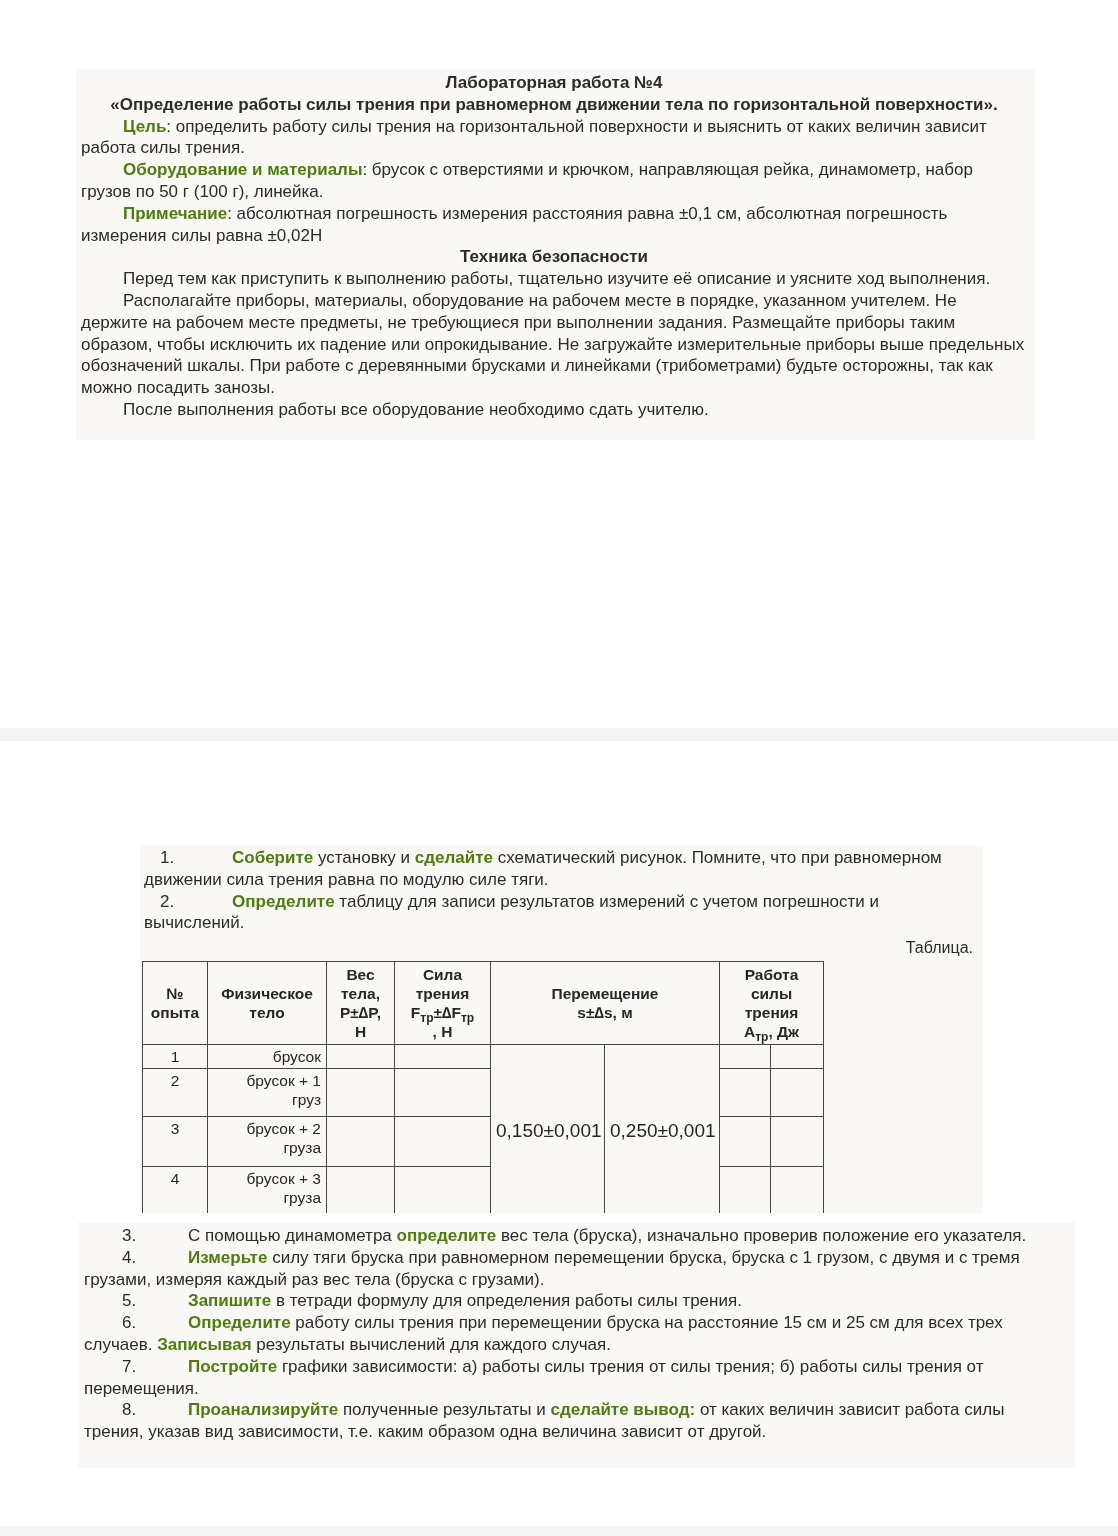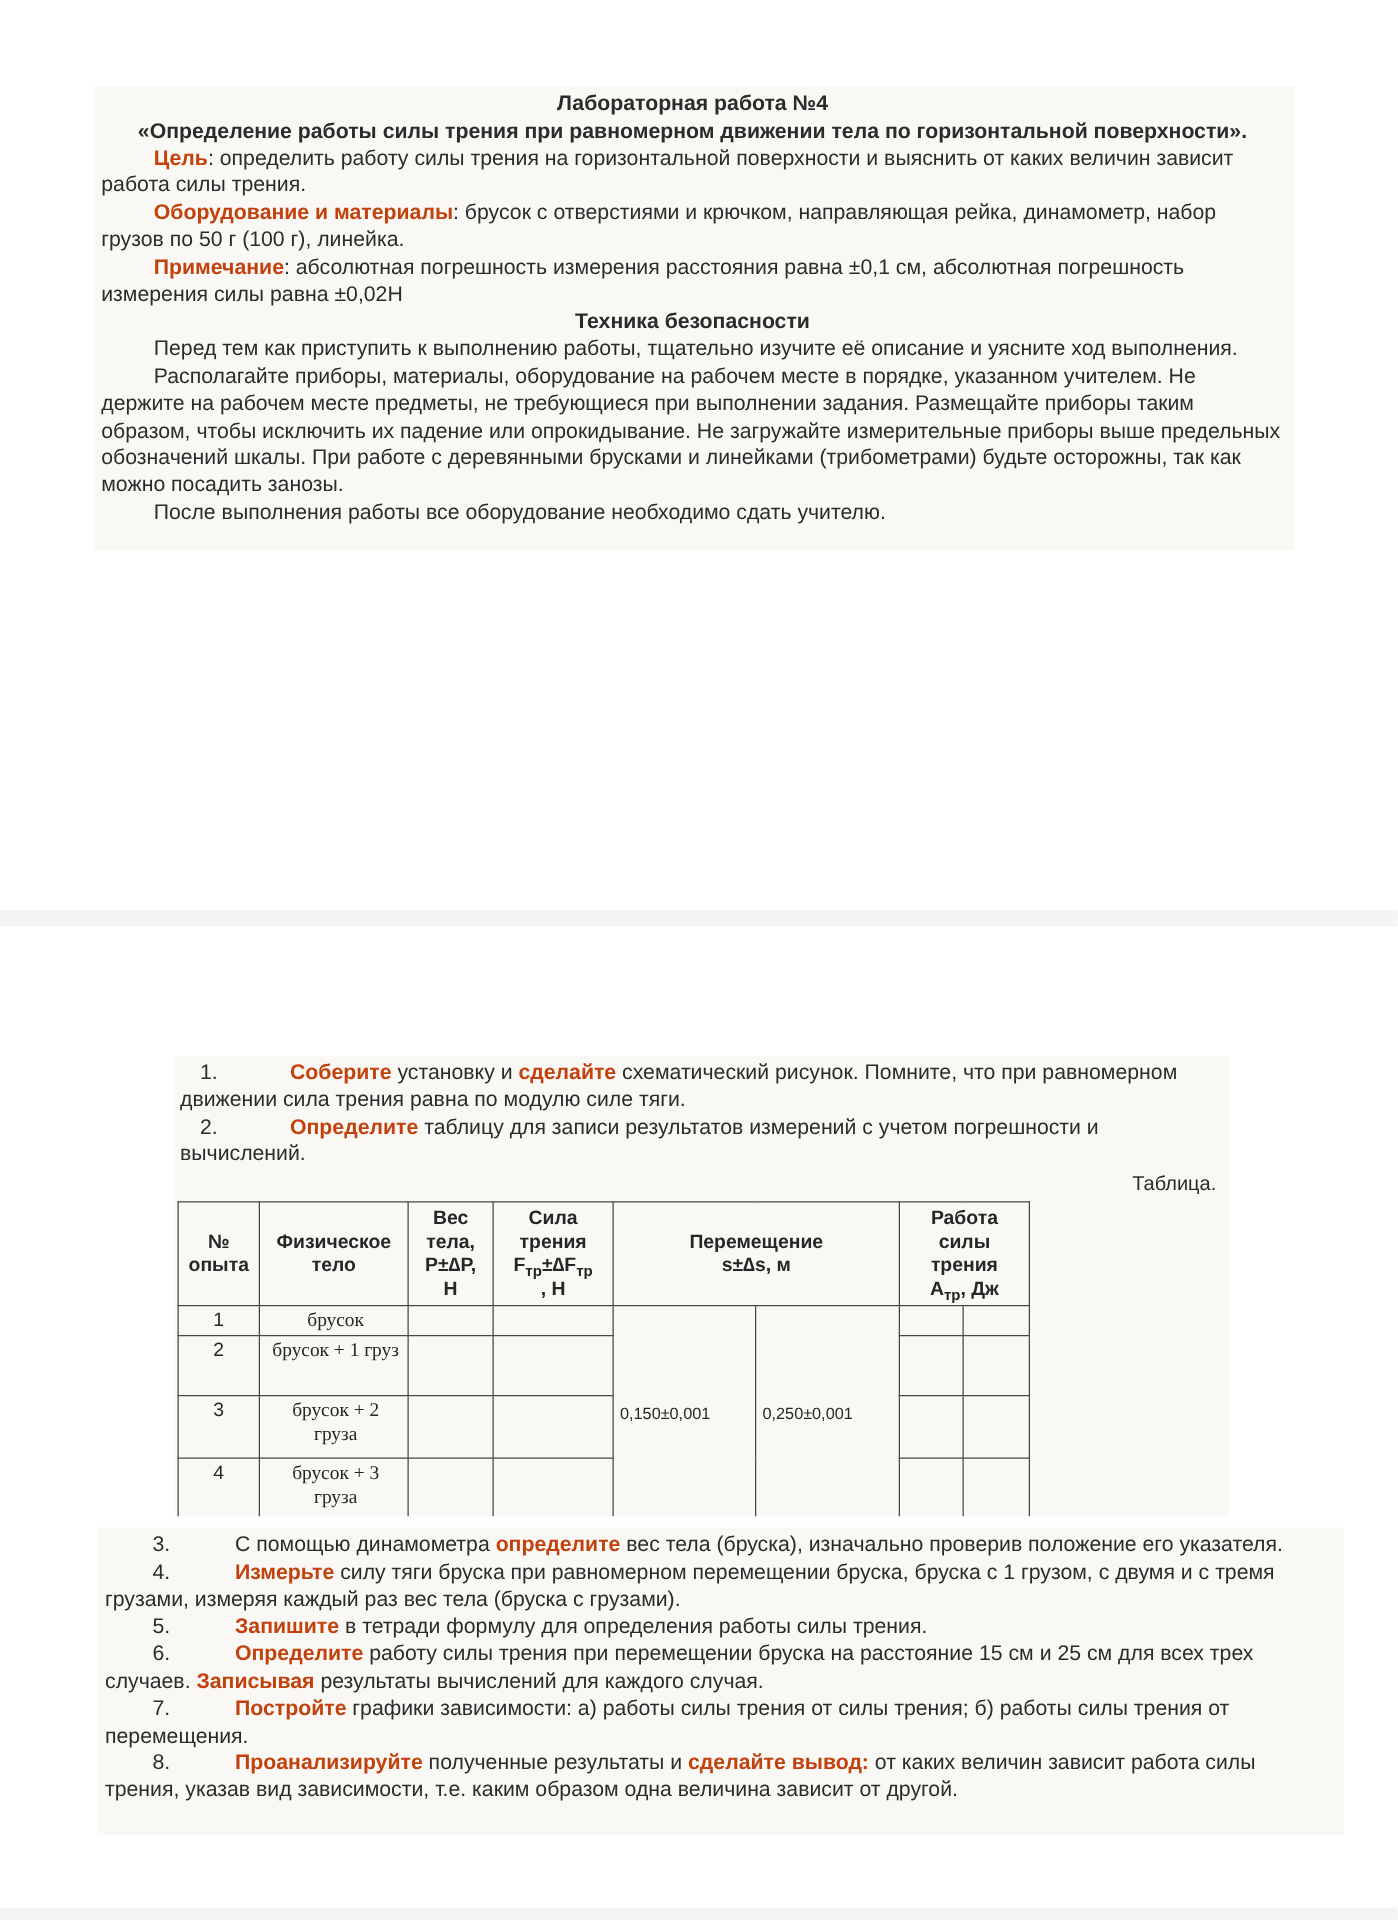--- a/index.html
+++ b/index.html
@@ -14,43 +14,43 @@
   #band-bottom { top:1526px; height:10px; }
 
   .sheet { position:absolute; background:#f9f8f4; box-sizing:border-box; }
   #sheet-1 { left:76px;  top:69px;   width:959px; min-height:371px; padding:3px 8px 6px 5px; }
   #sheet-2 { left:140px; top:845px;  width:843px; height:368px;     padding:2px 0 0 4px; overflow:hidden; }
   #sheet-3 { left:78px;  top:1222px; width:997px; min-height:246px; padding:3px 12px 5px 6px; }
 
   p { margin:0; font-size:17px; line-height:21.8px; }
   .center { text-align:center; font-weight:bold; }
   .ind    { text-indent:42px; }
-  b { font-weight:bold; color:#c2410c; }
+  b { font-weight:bold; color:#4d7c0f; }
 
   
   .step  { text-indent:0; }
   .num2  { display:inline-block; width:88px;  padding-left:16px; box-sizing:border-box; }
   .num3  { display:inline-block; width:104px; padding-left:38px; box-sizing:border-box; }
 
   .table-caption { text-align:right; padding-right:10px; margin-top:3px; margin-bottom:2px; font-size:16px; }
 
   table {
     border-collapse:collapse; table-layout:fixed;
     width:681px; margin-left:-2px;
     font-size:15.5px; line-height:19px; color:#262626;
   }
   th, td { border:1.6px solid #474747; box-sizing:border-box; }
   th {
     font-weight:bold; text-align:center; vertical-align:middle;
     white-space:pre-line; padding:3px 2px;
   }
   td { vertical-align:top; padding:2px 5px; }
   td.cell-no   { text-align:center; }
-  td.cell-body { text-align:center; padding-left:8px;font-family:Liberation Serif, serif; }
-  td.cell-disp { text-align:left; vertical-align:middle; font-size:13px;margin-left:32px; }
+  td.cell-body { text-align:right; padding-left:8px; }
+  td.cell-disp { text-align:right; vertical-align:middle; font-size:19px;margin-left:32px; }
   tr.hdr  { height:83px; }
   tr.r1   { height:23px; }
   tr.r2   { height:48px; }
   tr.r3   { height:50px; }
   tr.r4   { height:50px; }
   sub { font-size:12px; line-height:0; }
 </style>
 </head>
 <body>
 

